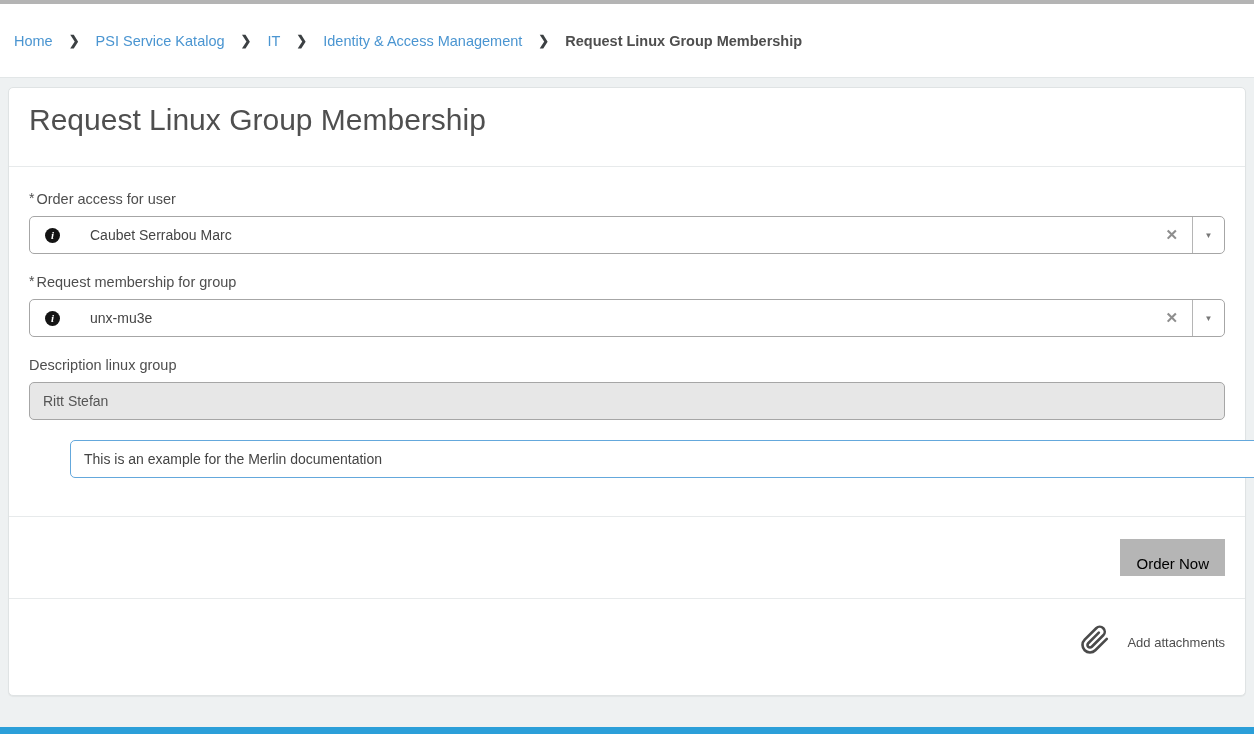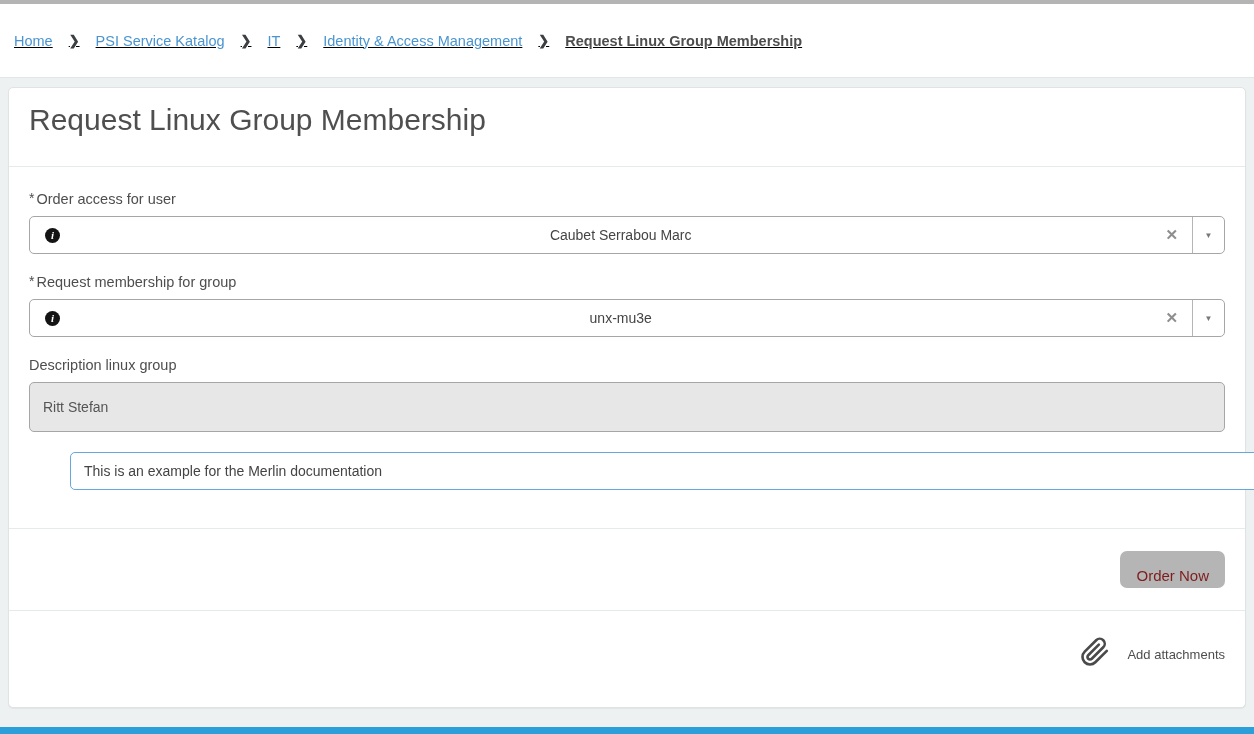--- a/index.html
+++ b/index.html
@@ -9,21 +9,20 @@
     background: #eef1f2;
     font-family: "Liberation Sans", sans-serif;
     position: relative;
   }
   .top-bar { height: 4px; background: #b4b4b4; }
   .breadcrumb-bar {
     background: #fff; height: 74px;
     display: flex; align-items: center;
     padding: 0 14px;
     border-bottom: 1px solid #e2e6e7;
-    text-decoration: underline;
   }
   .crumb-link { color: #4a95d1; font-size: 14.5px; text-decoration: none; cursor: pointer; }
   .crumb-sep { color: #3c4043; font-weight: 700; margin: 0 16px; font-size: 13px; }
   .crumb-current { color: #4e4e4e; font-weight: 700; font-size: 14.5px; }
 
   .card {
     margin: 9px 8px 12px;
     background: #fff;
     border: 1px solid #dfe3e4;
     border-radius: 5px;
@@ -44,53 +43,53 @@
     display: flex; align-items: center; background: #fff;
   }
   .info-badge {
     width: 15px; height: 15px; border-radius: 50%;
     background: #141414; color: #fff;
     font-size: 11px; font-weight: 700;
     font-family: "Liberation Serif", serif; font-style: italic;
     display: flex; align-items: center; justify-content: center;
     margin-left: 15px; flex: 0 0 auto;
   }
-  .select-value { margin-left: 30px; font-size: 14px; color: #444; flex: 1 1 auto; text-align: center; }
+  .select-value { margin-left: 30px; font-size: 14px; color: #444; flex: 1 1 auto; }
   .clear-x { color: #8e8e8e; font-weight: 700; font-size: 15px; padding: 0 14px; cursor: pointer; }
   .caret-box {
     width: 32px; align-self: stretch; flex: 0 0 auto;
     border-left: 1px solid #b5b5b5;
     display: flex; align-items: center; justify-content: center;
     cursor: pointer; border-radius: 0 4px 4px 0;
   }
   .caret-glyph { color: #777; font-size: 8px; }
 
   .text-input {
     width: 100%; height: 38px;
     border: 1px solid #64a8dc; border-radius: 5px;
     padding: 0 13px; font-size: 14px; color: #444;
     font-family: "Liberation Sans", sans-serif;
     outline: none; background: #fff; margin-left: 41px;
   }
   .disabled-input {
-    width: 100%; height: 50px;
+    width: 100%; height: 38px;
     border: 1px solid #a6a6a6; border-radius: 5px;
     padding: 0 13px; font-size: 14px; color: #555;
     font-family: "Liberation Sans", sans-serif;
     background: #e7e7e7;
   }
 
   .card-footer-actions {
     border-top: 1px solid #e7eaeb;
     padding: 22px 20px;
     display: flex; justify-content: flex-end;
   }
   .order-btn {
-    background: #b5b5b5; color: #7f1d1d;
-    border: none; border-radius: 7px;
+    background: #b5b5b5; color: #000000;
+    border: none; border-radius: 0;
     font-size: 15px; padding: 16px 16px; height: 37px;
     font-family: "Liberation Sans", sans-serif;
     cursor: default;
   }
   .card-footer-attach {
     border-top: 1px solid #e7eaeb;
     padding: 26px 20px 36px;
     display: flex; justify-content: flex-end; align-items: center; gap: 17px;
   }
   .paperclip-icon { color: #4a4a4a; }

